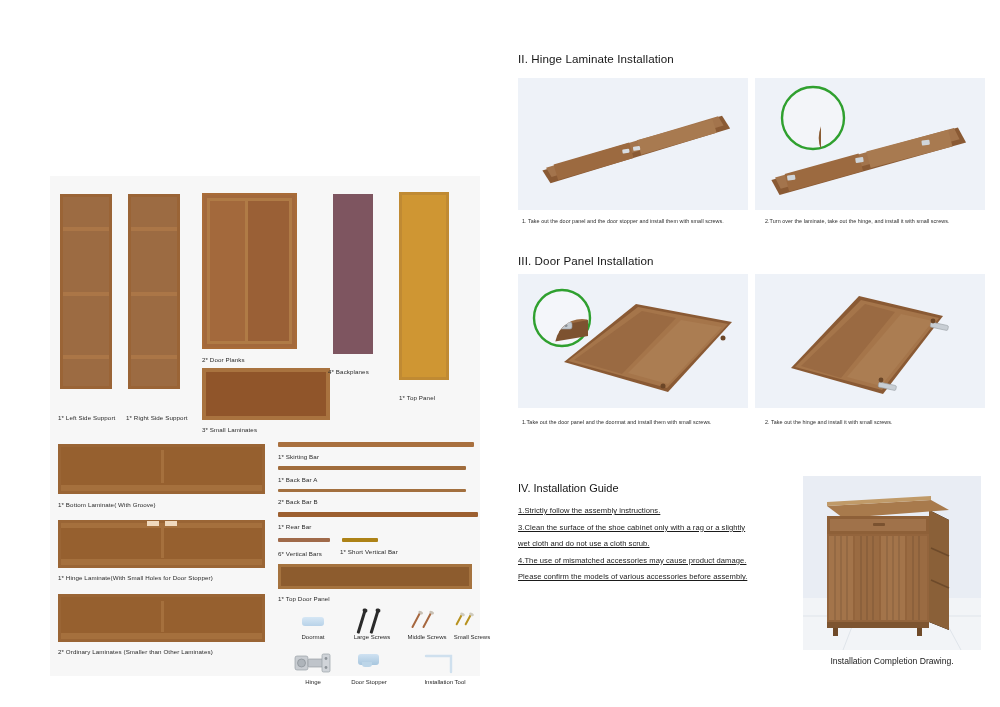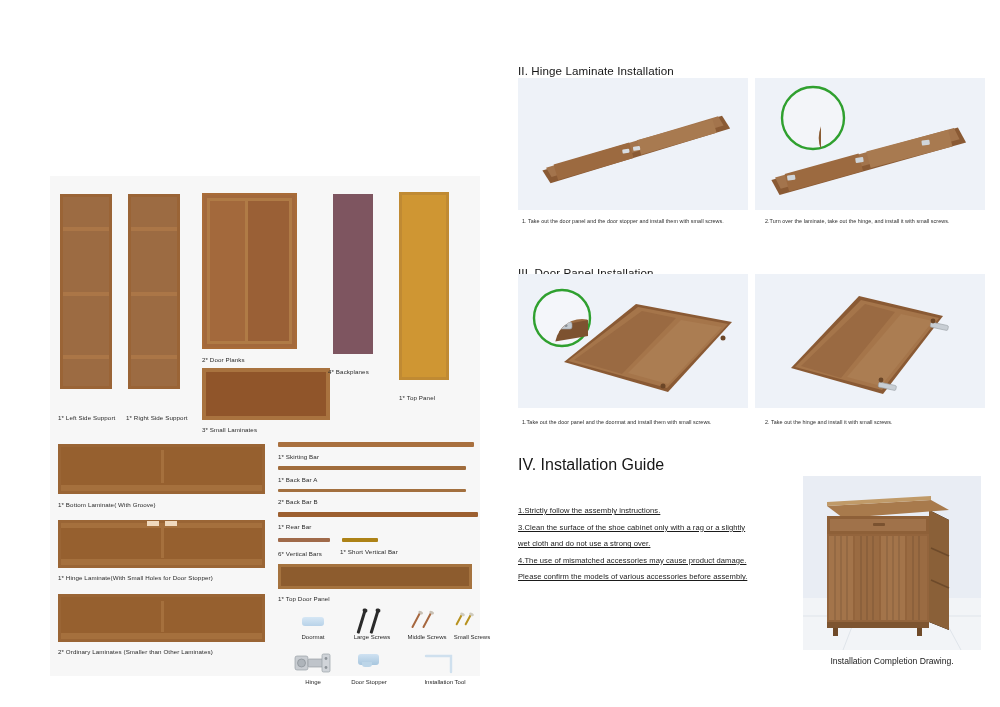--- a/index.html
+++ b/index.html
@@ -72,25 +72,25 @@
   .screw-dark:after{content:"";position:absolute;left:-1px;top:-2px;width:5px;height:4px;border-radius:50%;background:#2b2b2b;}
   .screw-cop{position:absolute;width:2.4px;height:17px;background:#a6673f;border-radius:1px;}
   .screw-cop:after{content:"";position:absolute;left:-1.3px;top:-2px;width:5px;height:3px;border-radius:50%;background:#c8c0b4;}
   .screw-gold{position:absolute;width:2.4px;height:12px;background:#b8921f;border-radius:1px;}
   .screw-gold:after{content:"";position:absolute;left:-1.3px;top:-2px;width:5px;height:3px;border-radius:50%;background:#cfcbbe;}
   .stopper{width:21px;height:11px;background:linear-gradient(180deg,#cfe2f2,#a8c6de);border-radius:3px;}
   .stopper:after{content:"";position:absolute;left:4px;top:8px;width:10px;height:5px;background:#bcd5e8;border-radius:0 0 3px 3px;}
 
   
   .right-col{position:absolute;left:518px;top:52px;width:468px;}
-  .sec-head{font-size:11.6px;color:#161616;letter-spacing:.1px;margin-top:12px;}
+  .sec-head{font-size:11.6px;color:#161616;letter-spacing:.1px;}
   .photo{position:absolute;background:#eef1f8;overflow:hidden;}
   .photo-cap{position:absolute;font-size:5.4px;color:#2e2e2e;white-space:nowrap;letter-spacing:.05px;}
 
-  .guide-head{position:absolute;left:518px;top:456px;font-size:16px;color:#161616;}
+  .guide-head{position:absolute;left:518px;top:482px;font-size:11px;color:#161616;}
   .guide-list{position:absolute;left:518px;top:503px;width:288px;text-decoration:underline;}
   .guide-line{font-size:7.6px;line-height:16.6px;color:#1b1b1b;letter-spacing:.05px;}
 
   .final-photo{position:absolute;left:803px;top:476px;width:178px;height:174px;background:#eceff6;overflow:hidden;}
   .final-cap{position:absolute;left:803px;top:656px;width:178px;text-align:center;font-size:8.6px;color:#1b1b1b;}
 </style>
 </head>
 <body>
 
 <div class="page">
@@ -291,21 +291,21 @@
       <circle cx="126" cy="106" r="2.4" fill="#6b4627"></circle>
       <circle cx="178" cy="47" r="2.4" fill="#6b4627"></circle>
     </svg>
   </div>
   <div class="photo-cap" style="left:765px;top:419px;">2. Take out the hinge and install it with small screws.</div>
 
   <div class="guide-head">IV. Installation Guide</div>
   <div class="guide-list">
     <div class="guide-line">1.Strictly follow the assembly instructions.</div>
     <div class="guide-line">3.Clean the surface of the shoe cabinet only with a rag or a slightly</div>
-    <div class="guide-line">wet cloth and do not use a strong over.</div>
+    <div class="guide-line">wet cloth and do not use a cloth scrub.</div>
     <div class="guide-line">4.The use of mismatched accessories may cause product damage.</div>
     <div class="guide-line">Please confirm the models of various accessories before assembly.</div>
   </div>
 
   <div class="final-photo">
     <svg width="178" height="174" viewBox="0 0 178 174">
       <rect width="178" height="174" fill="#e9edf4"></rect>
       <rect x="0" y="122" width="178" height="52" fill="#f2f4f7"></rect>
       <line x1="0" y1="140" x2="178" y2="140" stroke="#dfe4ea" stroke-width="1"></line>
       <line x1="60" y1="122" x2="40" y2="174" stroke="#dfe4ea" stroke-width="1"></line>

